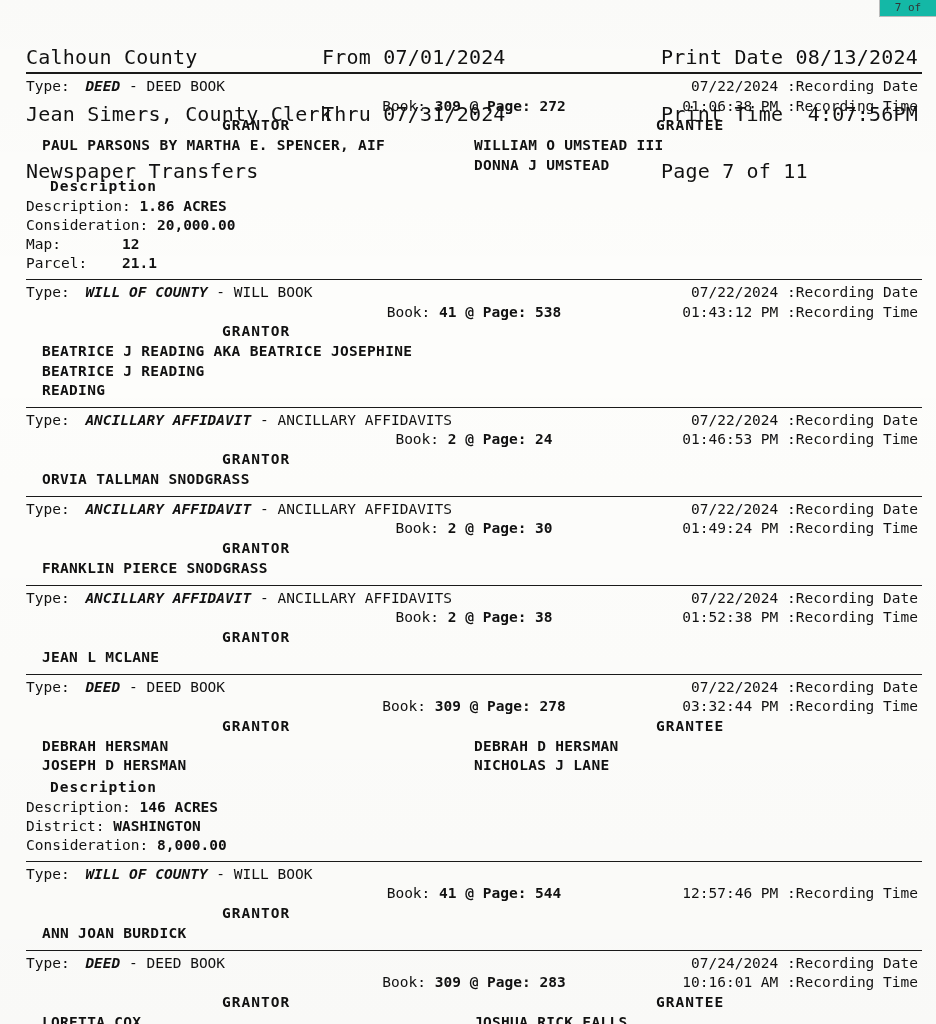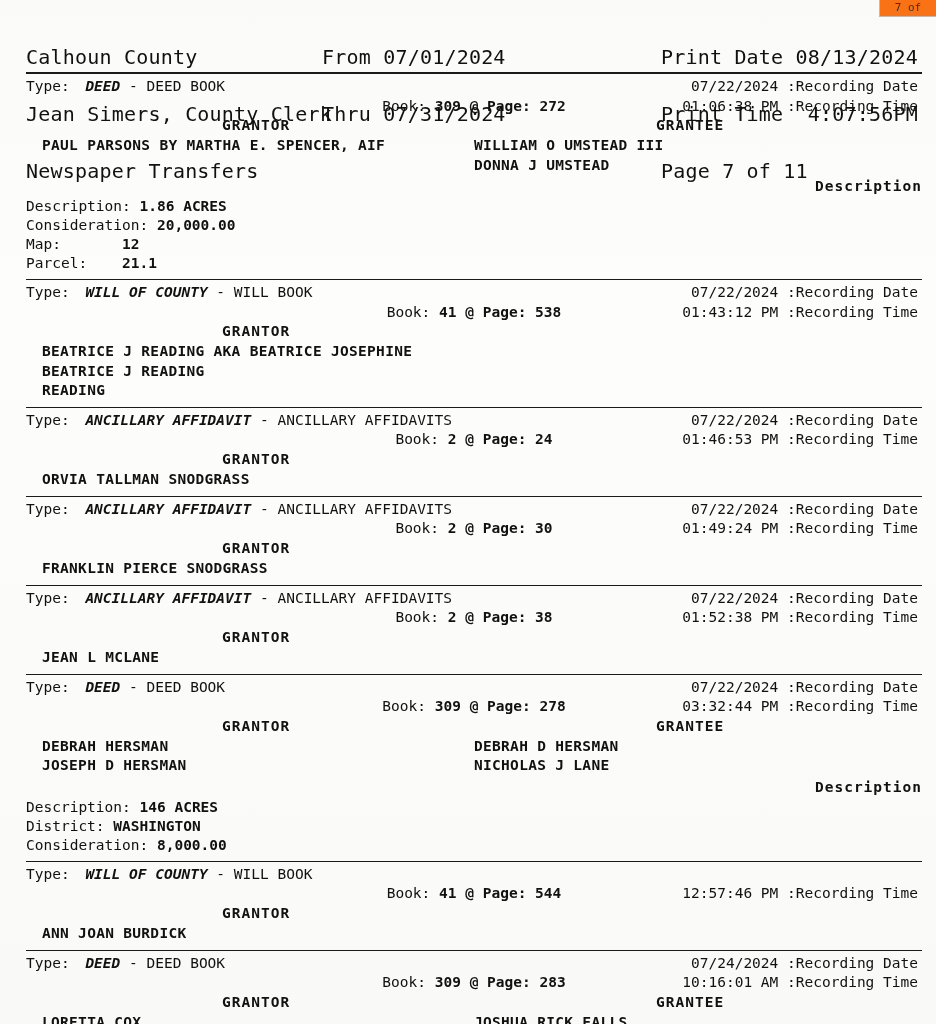--- a/index.html
+++ b/index.html
@@ -29,21 +29,21 @@
     inset: 0;
     background: linear-gradient(180deg, rgba(0,0,0,0.012), rgba(0,0,0,0.0) 30%, rgba(0,0,0,0.015));
     pointer-events: none;
   }
   .corner-tab {
     position: absolute;
     top: 0;
     right: 0;
     width: 56px;
     height: 16px;
-    background: #f97316;
+    background: #14b8a6;
     border-left: 1px solid #bbb;
     border-bottom: 1px solid #bbb;
     font-size: 11px;
     line-height: 16px;
     text-align: center;
     color: #333;
     font-family: "DejaVu Sans Mono", monospace;
     z-index: 5;
   }
   .content {
@@ -148,21 +148,21 @@
     position: absolute;
     left: 448px;
     top: 0;
     white-space: pre;
     font-weight: bold;
     letter-spacing: 0.3px;
   }
   .parties-spacer { visibility: hidden; white-space: pre; }
 
   .desc-label {
-    text-align: right;
+    text-align: left;
     font-weight: bold;
     letter-spacing: 1px;
     padding-left: 24px;
     height: 22px;
     line-height: 22px;
   }
   .desc-lines {
     white-space: pre;
   }
   .desc-lines div { height: 19px; }

